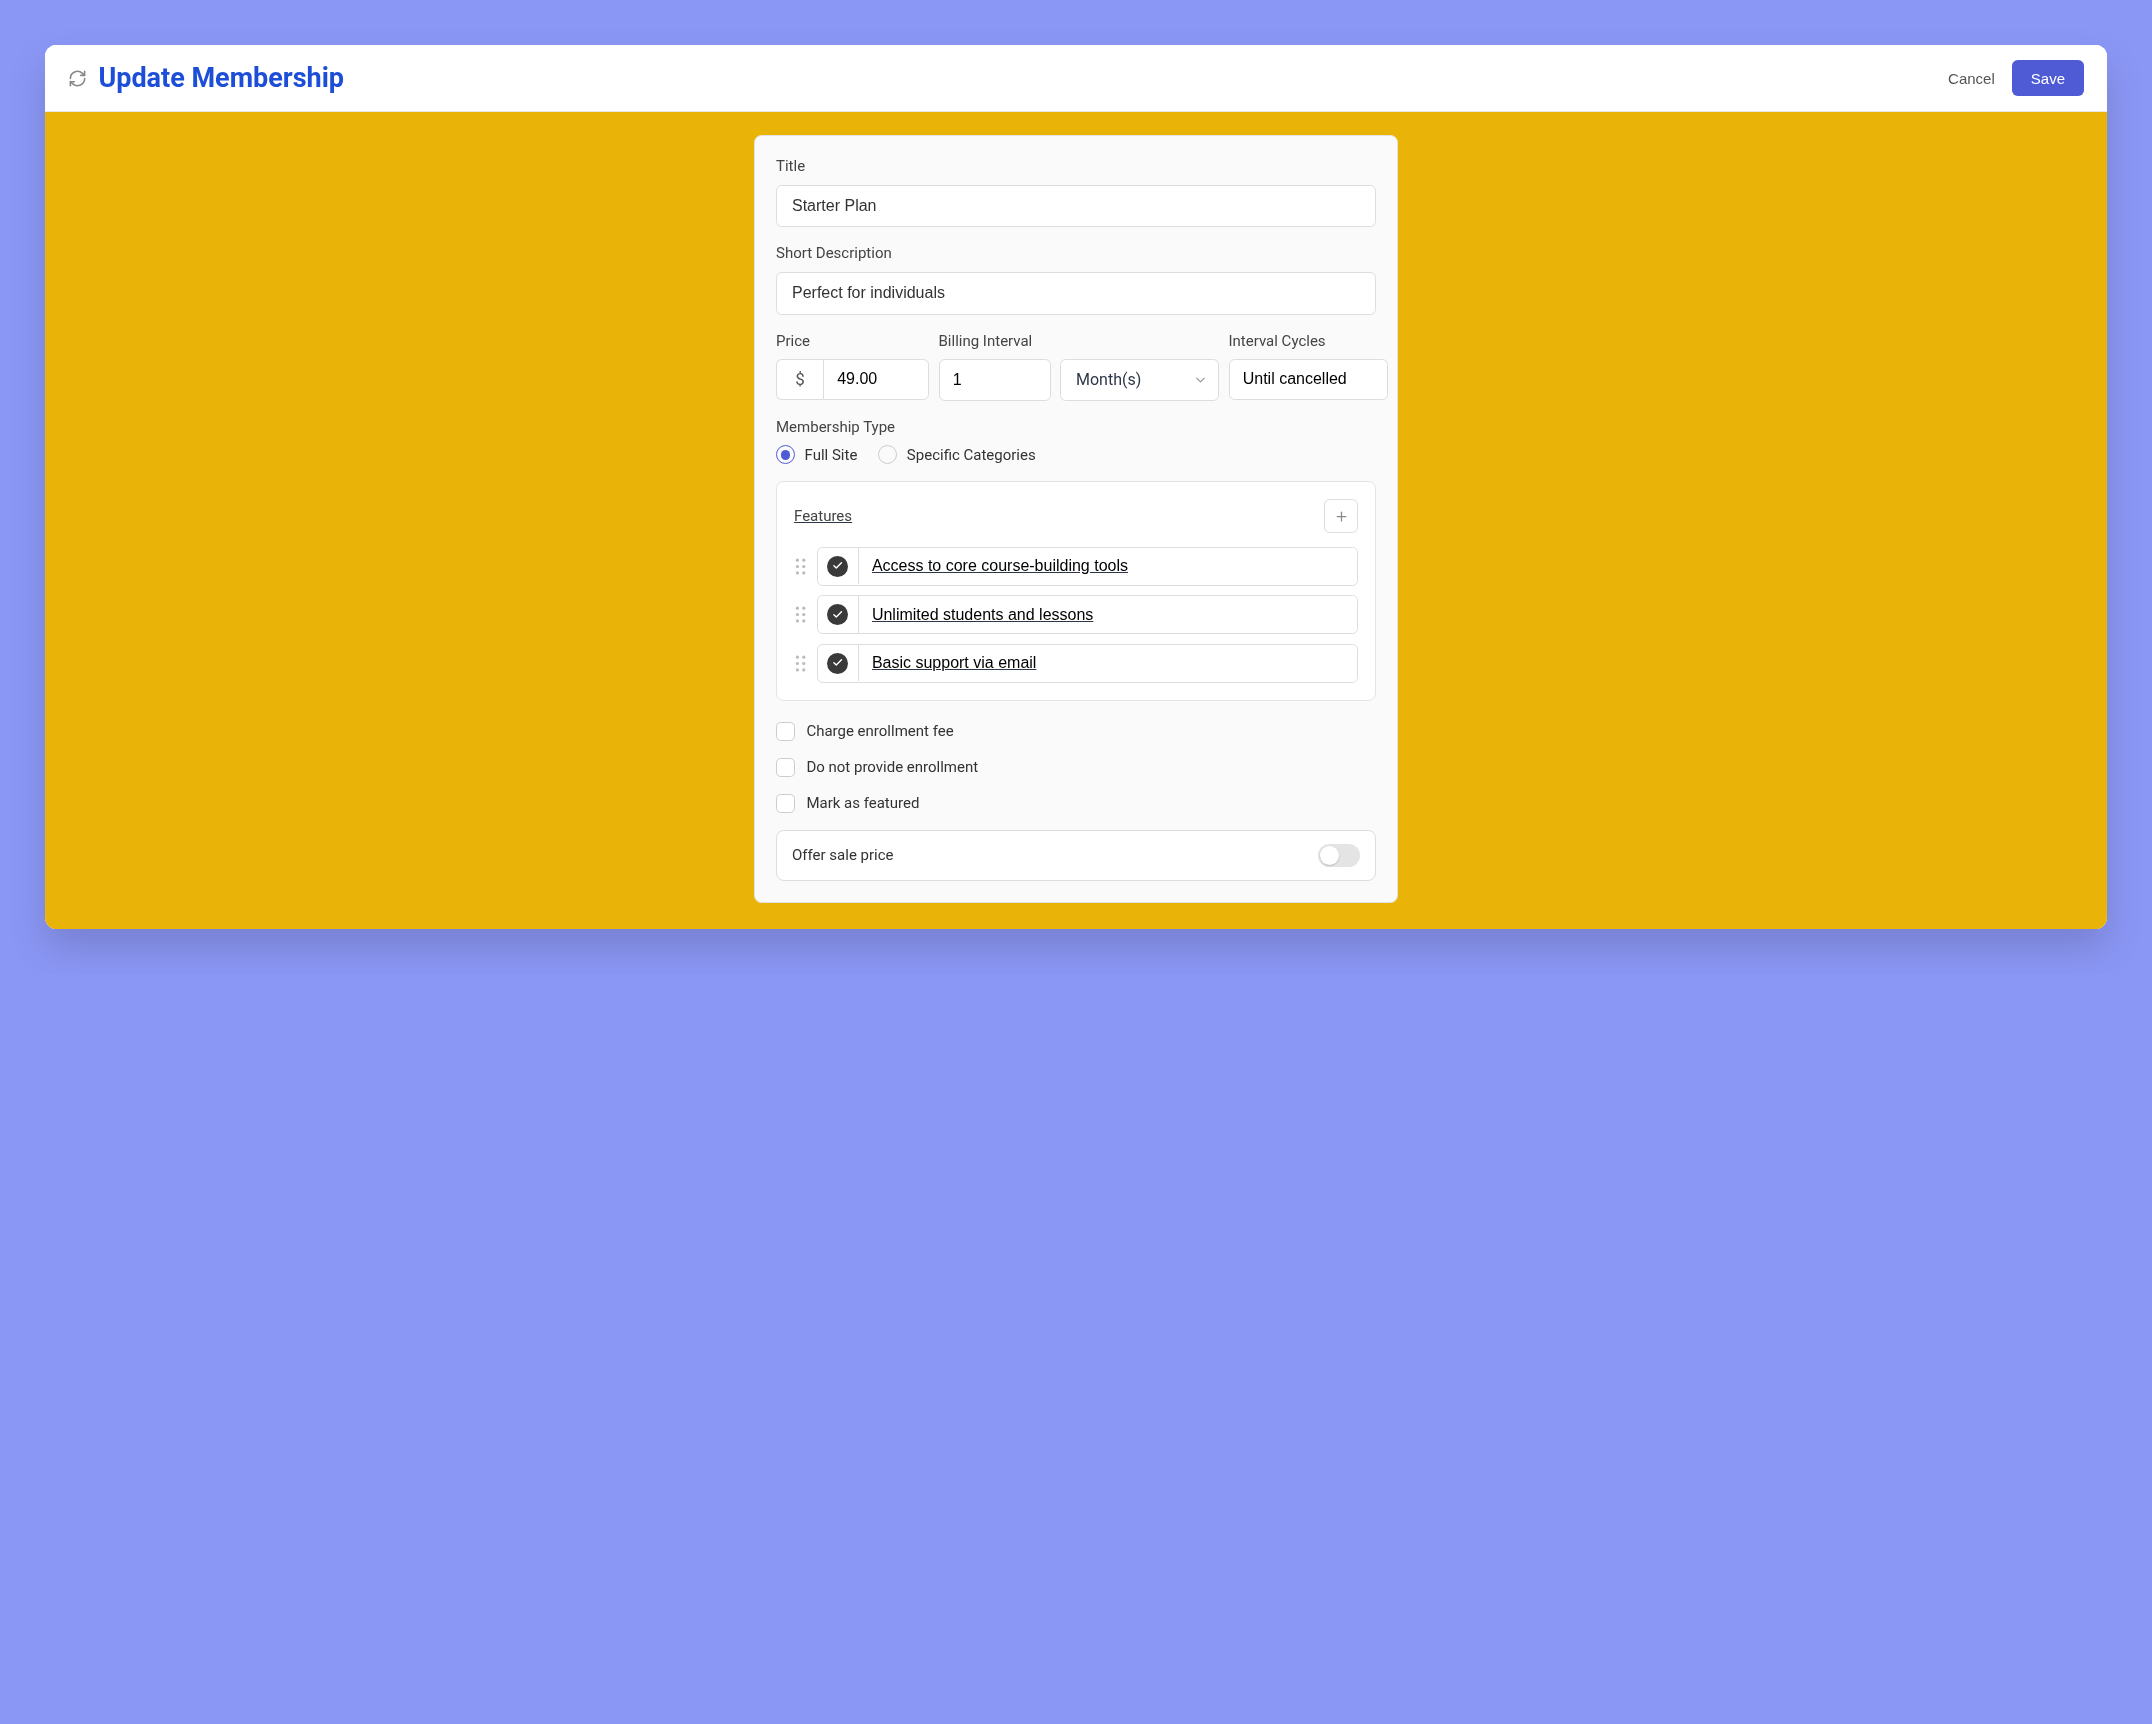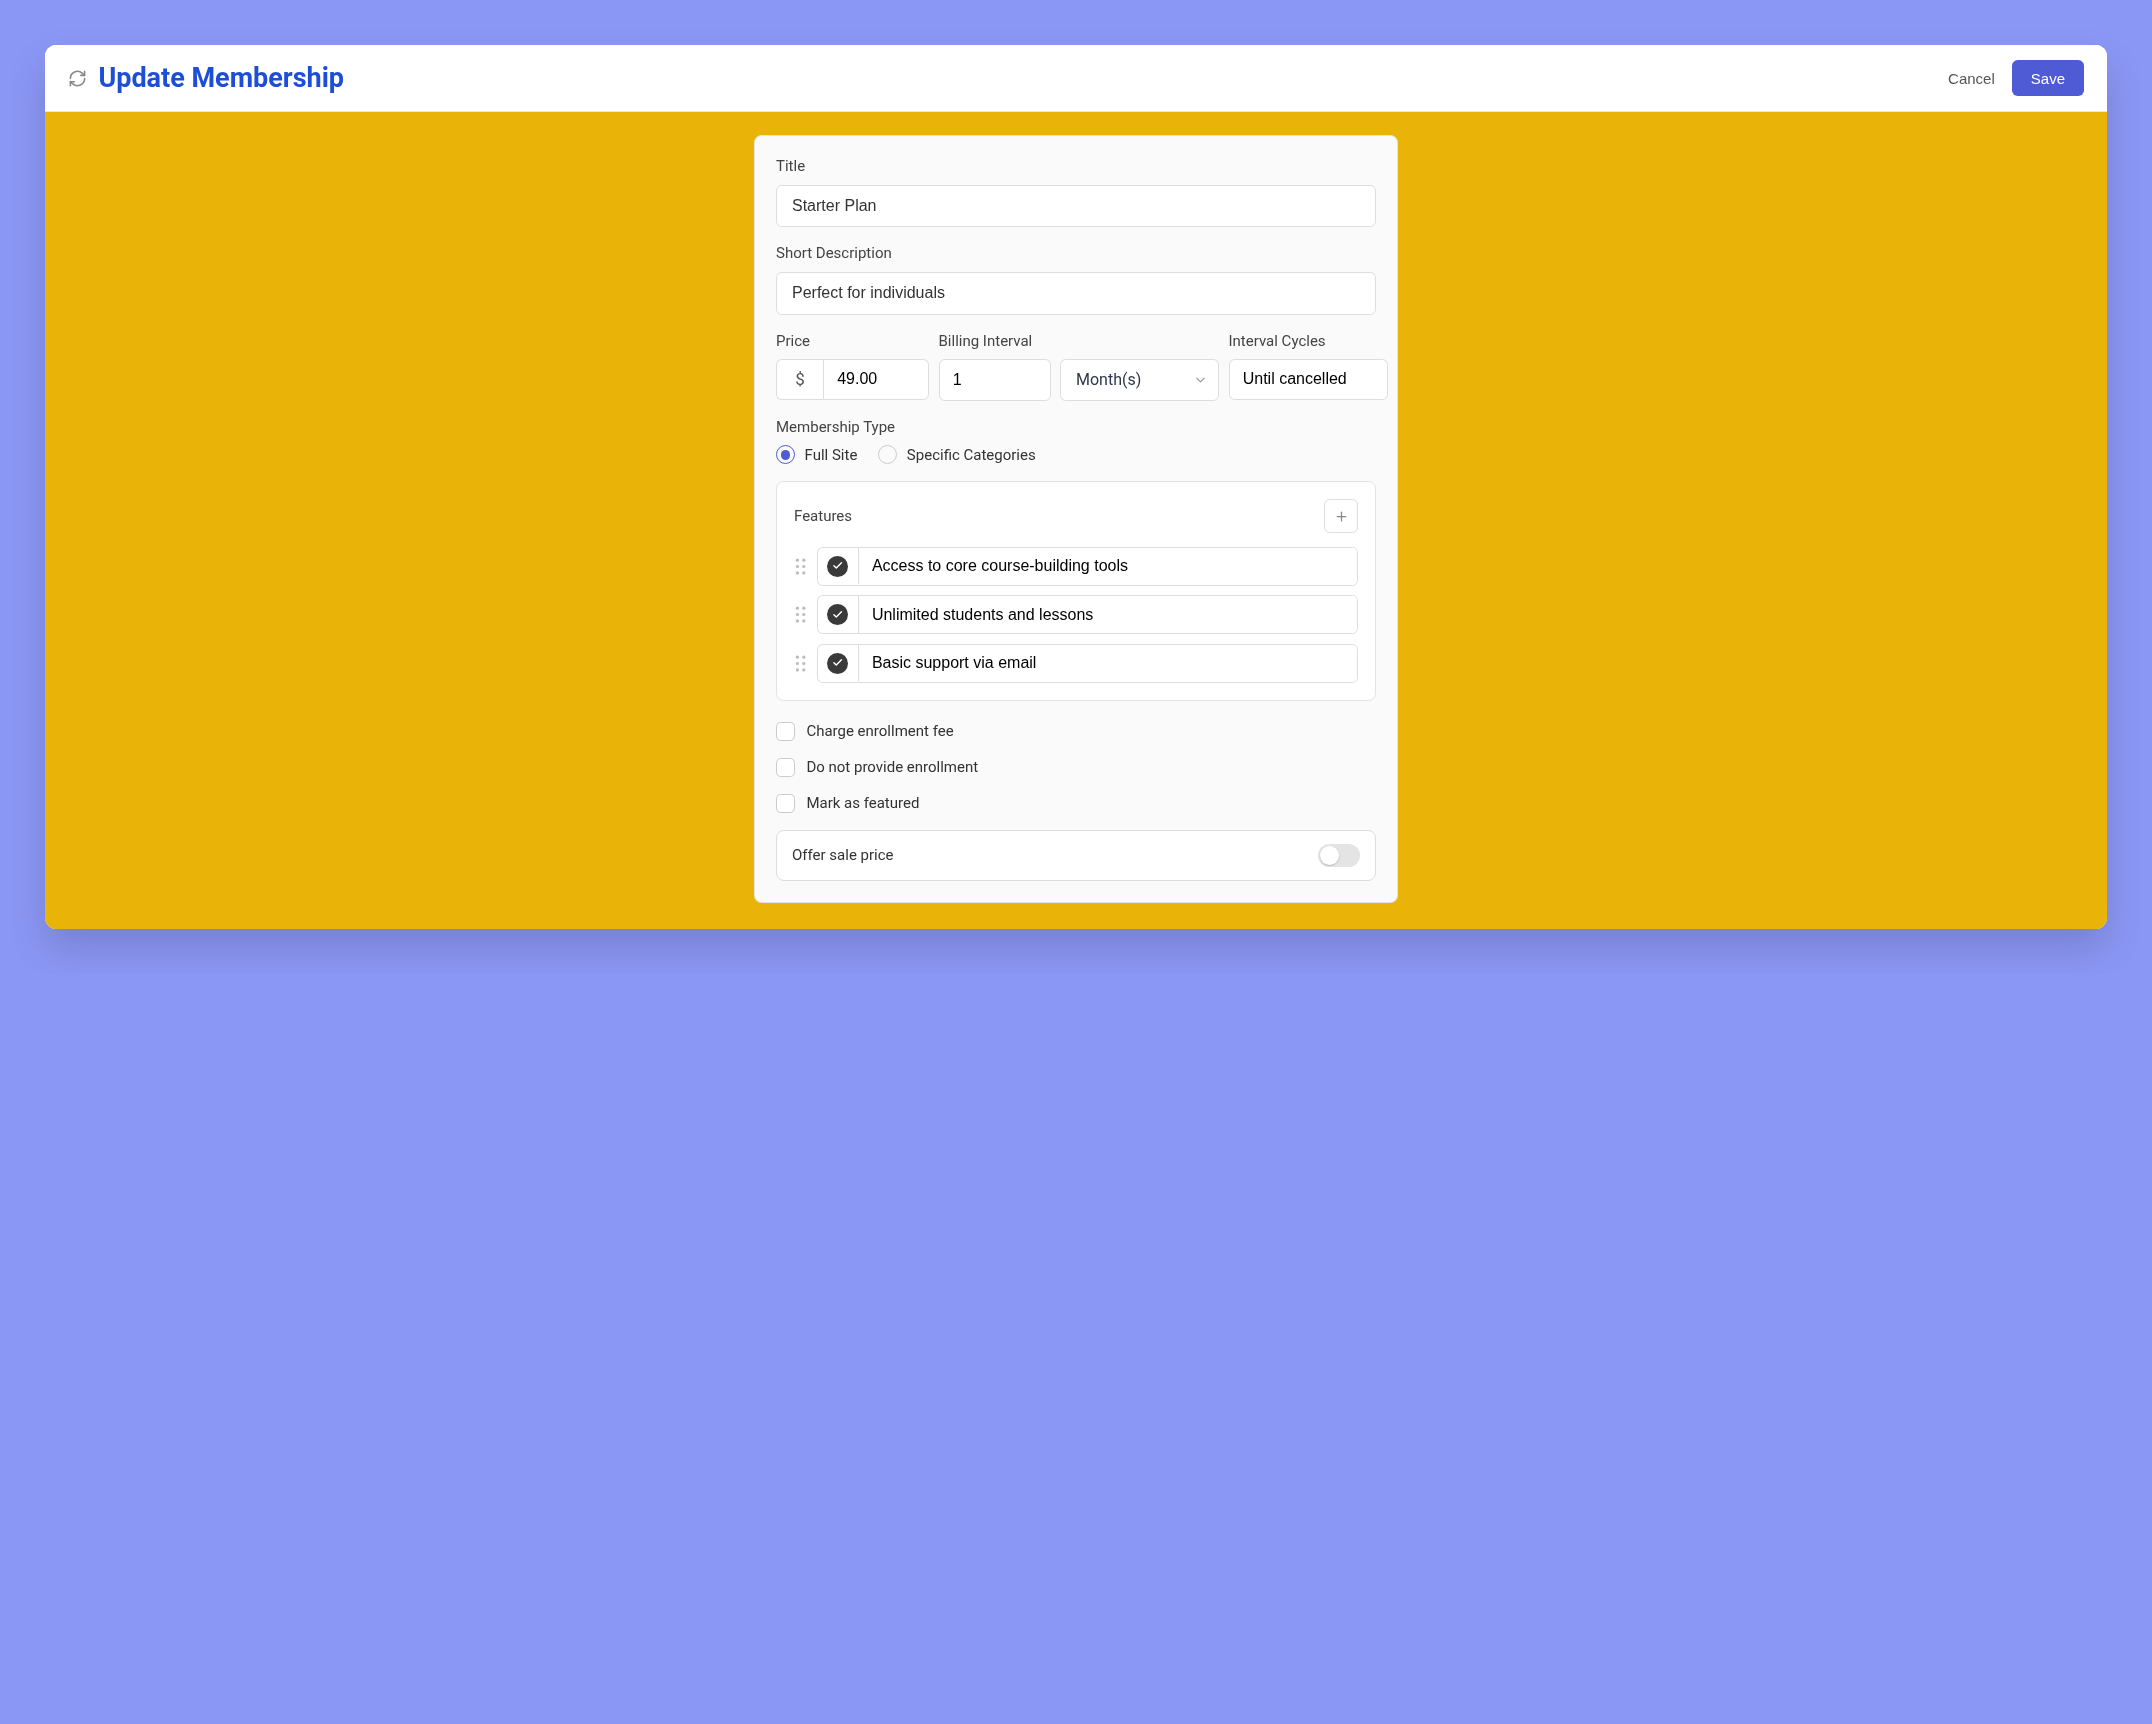--- a/index.html
+++ b/index.html
@@ -186,20 +186,21 @@
     border-radius: 50%;
     background: #4f5bd5;
   }
   .radio-label { font-size: 15px; color: #333; }
   .features-box {
     border: 0.9px solid #e3e3e3;
     border-radius: 7.6px;
     background: #fff;
     padding: 17px;
     margin-bottom: 21px;
+    text-decoration: underline;
   }
   .features-head {
     display: flex;
     justify-content: space-between;
     align-items: center;
     margin-bottom: 13.2px;
   }
   .features-title { font-size: 15px; color: #444; }
   .btn-add {
     width: 34px;

